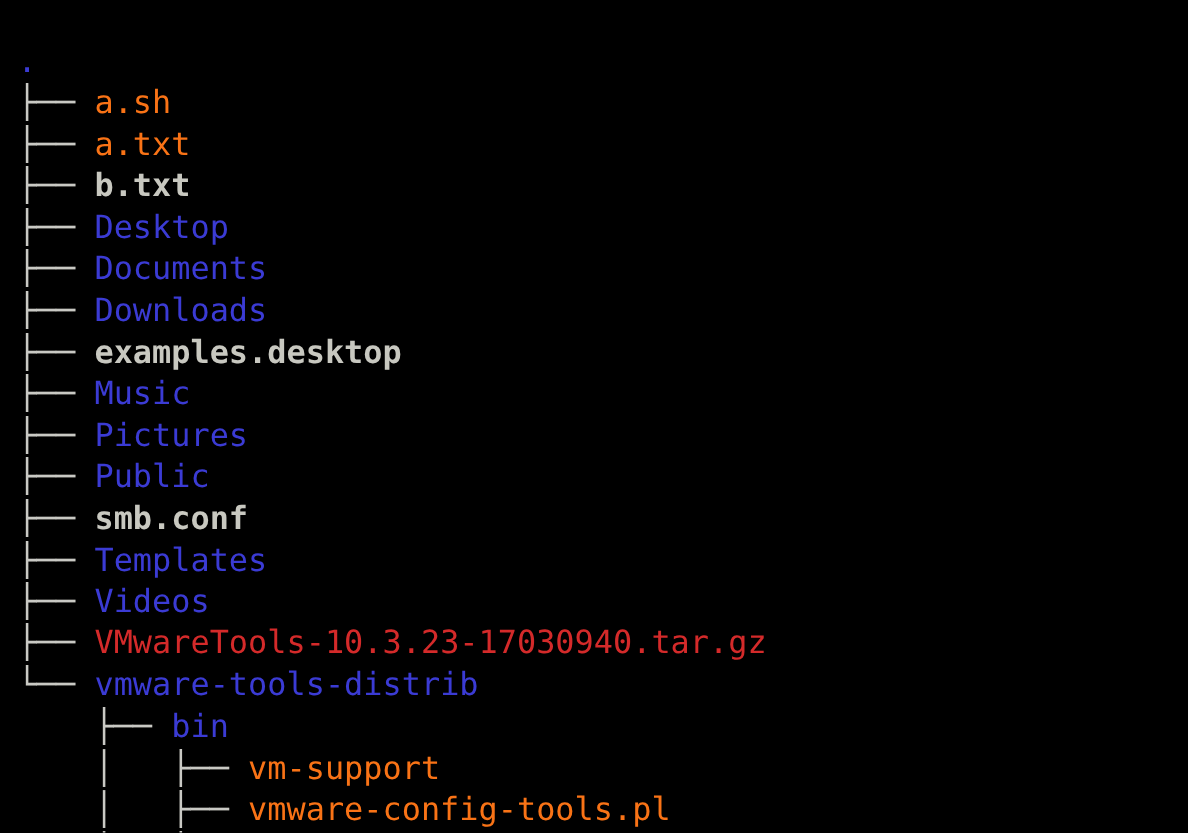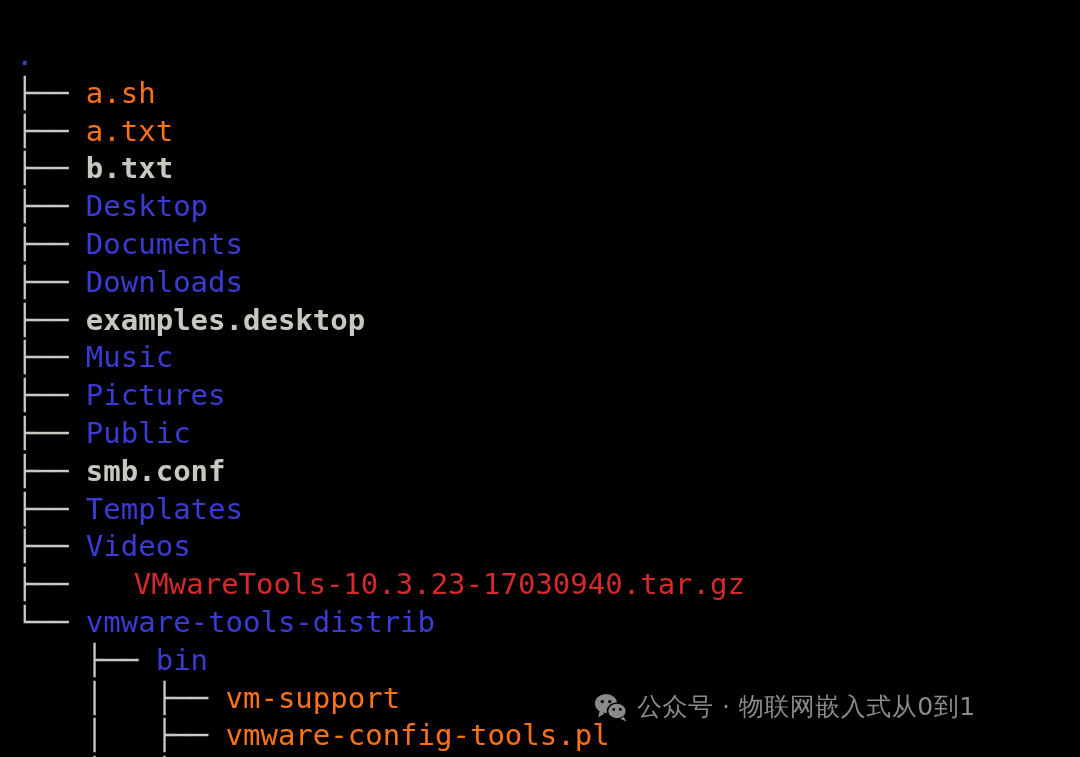--- a/index.html
+++ b/index.html
@@ -41,21 +41,21 @@
   }
 
   .branch {
     color: #c9c9c4;
   }
 
   
   .c-dir   { color: #3b3bd4; }
   .c-exec  { color: #f97316; }
   .c-file  { color: #c8c8c0; font-weight: bold; }
-  .c-arch  { color: #d42a2a; margin-left: 48px; }
+  .c-arch  { color: #d42a2a; }
 
   
   #watermark {
     position: absolute;
     left: 594px;
     top: 692px;
     display: flex;
     align-items: center;
     gap: 9px;
     opacity: 0.88;
@@ -76,27 +76,14 @@
     letter-spacing: 0.5px;
   }
 </style>
 </head>
 <body>
 
 <div id="terminal">
 
   <pre class="tree" id="tree-output"><span class="row"><span class="c-dir">.</span></span><span class="row"><span class="branch">├── </span><span class="c-exec">a.sh</span></span><span class="row"><span class="branch">├── </span><span class="c-exec">a.txt</span></span><span class="row"><span class="branch">├── </span><span class="c-file">b.txt</span></span><span class="row"><span class="branch">├── </span><span class="c-dir">Desktop</span></span><span class="row"><span class="branch">├── </span><span class="c-dir">Documents</span></span><span class="row"><span class="branch">├── </span><span class="c-dir">Downloads</span></span><span class="row"><span class="branch">├── </span><span class="c-file">examples.desktop</span></span><span class="row"><span class="branch">├── </span><span class="c-dir">Music</span></span><span class="row"><span class="branch">├── </span><span class="c-dir">Pictures</span></span><span class="row"><span class="branch">├── </span><span class="c-dir">Public</span></span><span class="row"><span class="branch">├── </span><span class="c-file">smb.conf</span></span><span class="row"><span class="branch">├── </span><span class="c-dir">Templates</span></span><span class="row"><span class="branch">├── </span><span class="c-dir">Videos</span></span><span class="row"><span class="branch">├── </span><span class="c-arch">VMwareTools-10.3.23-17030940.tar.gz</span></span><span class="row"><span class="branch">└── </span><span class="c-dir">vmware-tools-distrib</span></span><span class="row"><span class="branch">    ├── </span><span class="c-dir">bin</span></span><span class="row"><span class="branch">    │   ├── </span><span class="c-exec">vm-support</span></span><span class="row"><span class="branch">    │   ├── </span><span class="c-exec">vmware-config-tools.pl</span></span><span class="row"><span class="branch">    │   └── </span><span class="c-exec">vmware-uninstall-tools.pl</span></span></pre>
 
-  <div id="watermark">
-    <svg class="wm-icon" viewBox="0 0 34 30">
-      <ellipse cx="12" cy="11.5" rx="11" ry="9.5" fill="#9e9e9e"></ellipse>
-      <polygon points="6,18 4,25.5 10.5,21.5" fill="#9e9e9e"></polygon>
-      <circle cx="8.3" cy="9.6" r="1.7" fill="#000000"></circle>
-      <circle cx="15.7" cy="9.6" r="1.7" fill="#000000"></circle>
-      <ellipse cx="23" cy="19" rx="9.5" ry="8" fill="#9e9e9e" stroke="#000000" stroke-width="1.6"></ellipse>
-      <polygon points="29.5,24.5 32.5,29.5 26.5,27" fill="#9e9e9e"></polygon>
-      <circle cx="19.7" cy="17.5" r="1.4" fill="#000000"></circle>
-      <circle cx="26.3" cy="17.5" r="1.4" fill="#000000"></circle>
-    </svg>
-    <span class="wm-text">公众号 · 物联网嵌入式从0到1</span>
-  </div>
 
 </div>
 
 </body></html>

